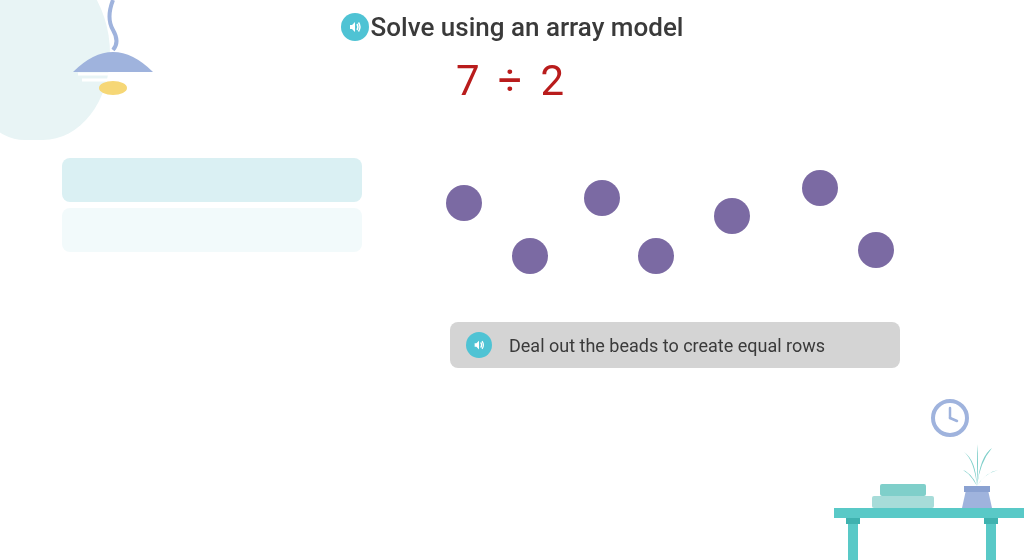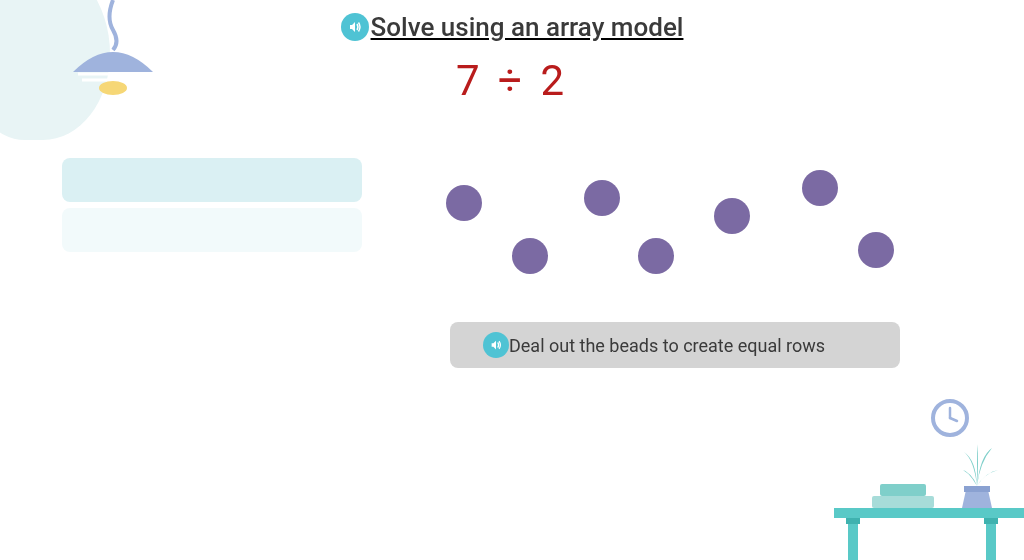--- a/index.html
+++ b/index.html
@@ -50,21 +50,20 @@
 
 .title-row {
   position: absolute;
   top: 12px;
   left: 0;
   width: 100%;
   display: flex;
   justify-content: center;
   align-items: center;
   gap: 2px;
-  text-decoration: underline;
 }
 .audio-btn {
   width: 28px;
   height: 28px;
   border-radius: 50%;
   background: #4fc3d4;
   display: flex;
   align-items: center;
   justify-content: center;
   cursor: pointer;
@@ -122,24 +121,24 @@
 }
 
 
 .instruction {
   position: absolute;
   top: 322px;
   left: 450px;
   width: 450px;
   background: #d4d4d4;
   border-radius: 8px;
-  padding: 10px 33px;
+  padding: 10px 16px;
   display: flex;
   align-items: center;
-  gap: 0;
+  gap: 17px;
 }
 .instruction .audio-btn { width: 26px; height: 26px; }
 .instruction-text {
   font-size: 18px;
   color: #3a3a3a;
 }
 
 
 .clock {
   position: absolute;

